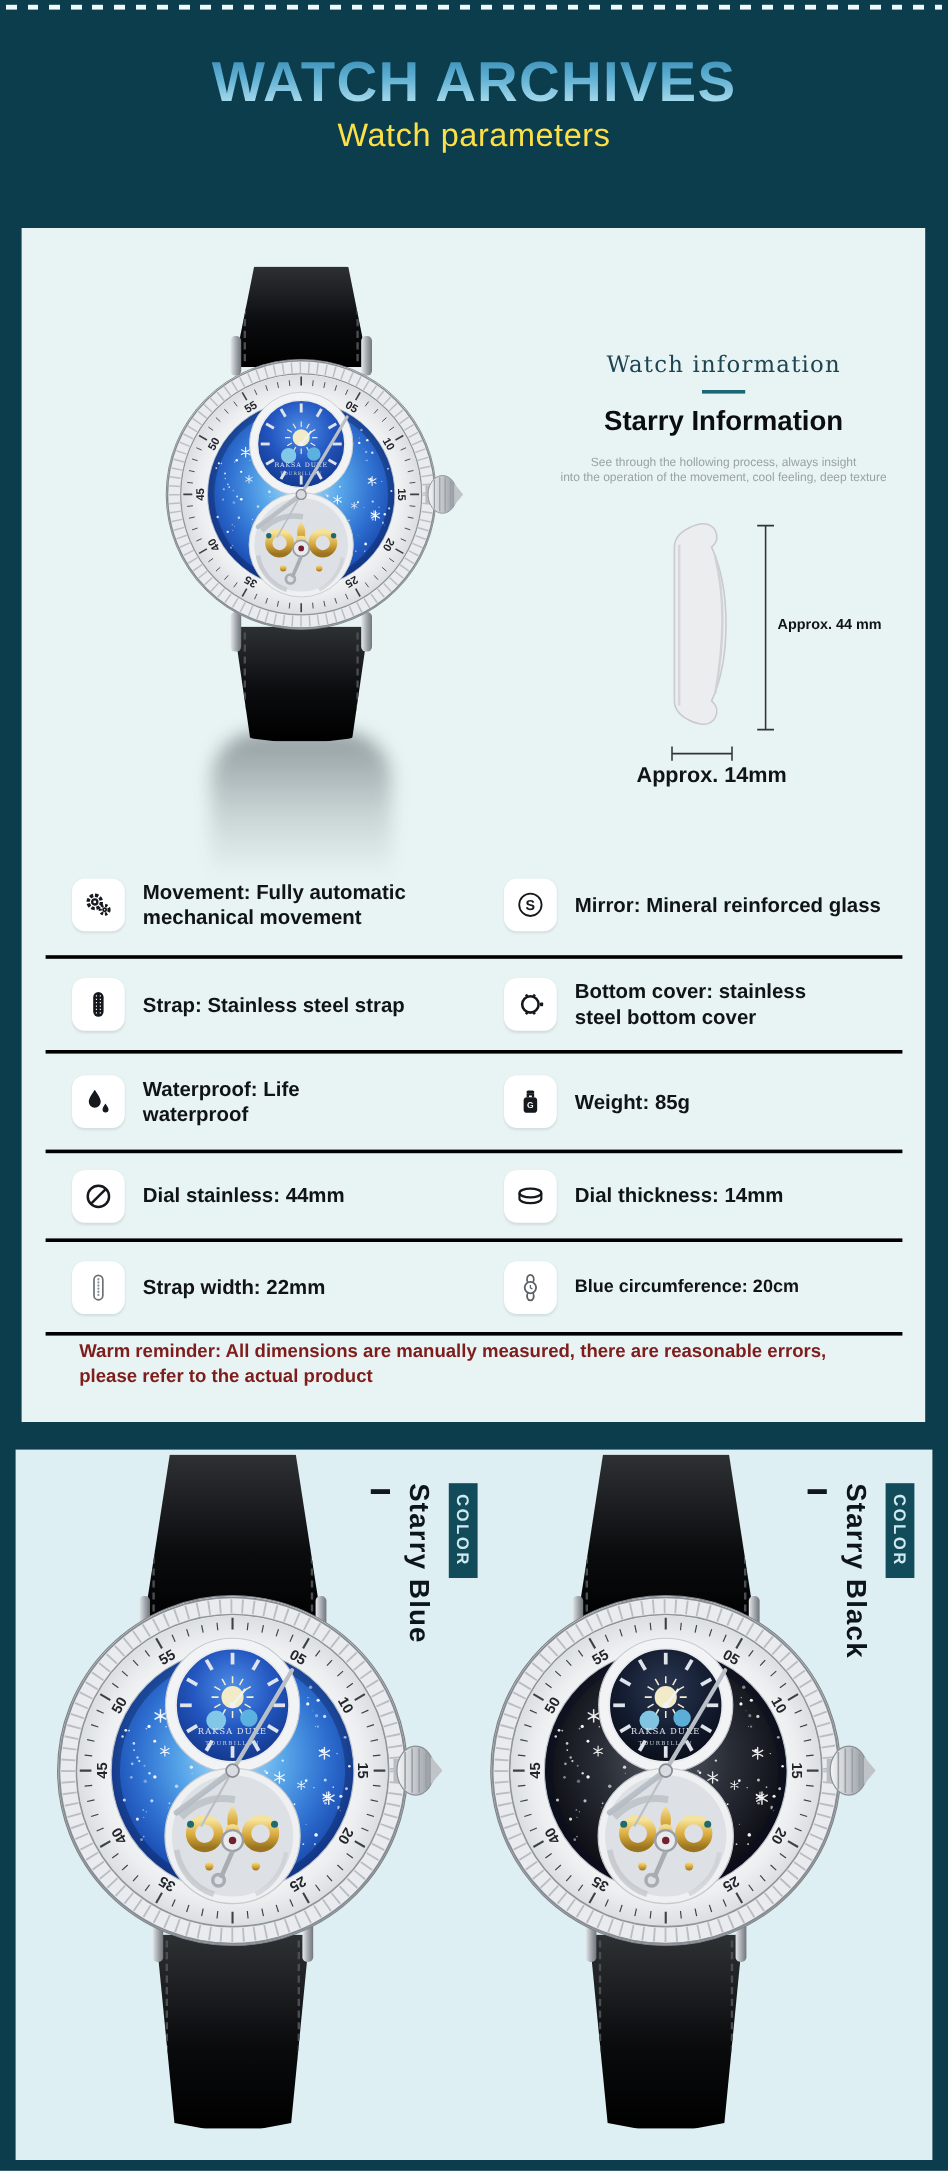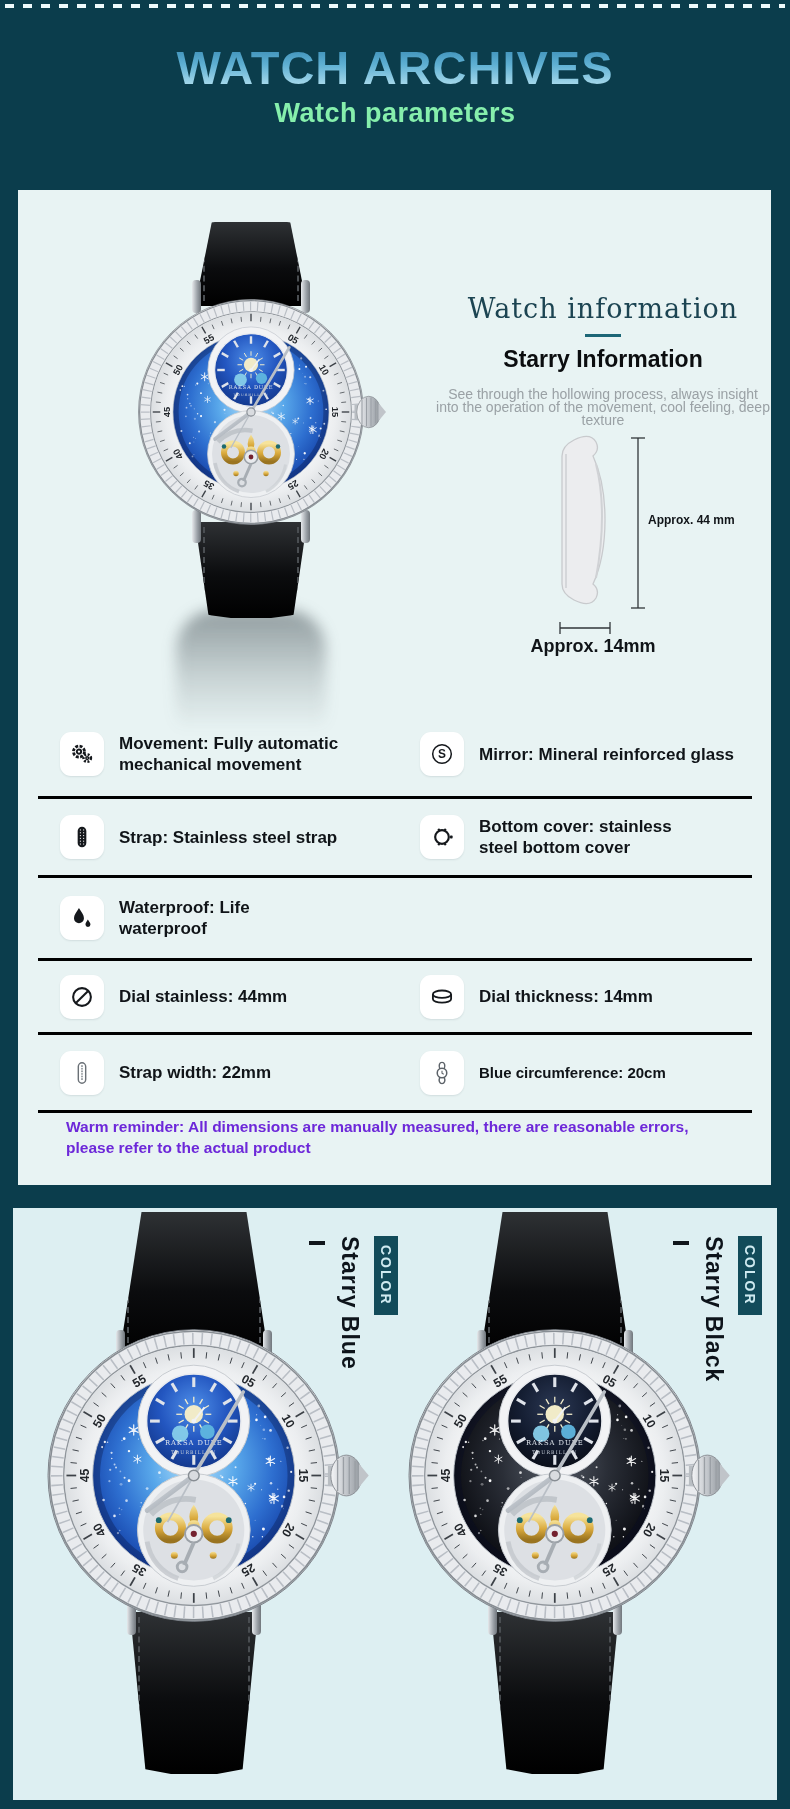--- a/index.html
+++ b/index.html
@@ -13,21 +13,21 @@
     background:repeating-linear-gradient(90deg,#eefafc 0 9px,transparent 9px 18px);
   }
   .page-title{
     position:absolute;top:40px;left:0;width:100%;text-align:center;
     font-size:47px;font-weight:bold;letter-spacing:1px;
     background:linear-gradient(180deg,#2d80ab 0%,#5fb0d3 45%,#c9edf7 100%);
     -webkit-background-clip:text;background-clip:text;color:transparent;
   }
   .page-subtitle{
     position:absolute;top:98px;left:0;width:100%;text-align:center;
-    font-size:27px;font-weight:bold;color:#86efac;letter-spacing:.5px;
+    font-size:27px;font-weight:normal;color:#fde047;letter-spacing:.5px;
   }
   
   .main-panel{
     position:absolute;left:18px;top:190px;width:753px;height:995px;
     background:#e8f3f3;
   }
   
   .watch{position:absolute;}
   .strap{position:absolute;background:linear-gradient(180deg,#2e3134 0%,#0b0c0e 55%,#000 100%);z-index:1;}
   .strap::before{content:'';position:absolute;inset:5px 8px;border-left:2px dashed #4a4e52;border-right:2px dashed #4a4e52;}
@@ -35,42 +35,42 @@
   .strap.s-bot{clip-path:polygon(0 0,100% 0,88% 97%,68% 100%,32% 100%,12% 97%);border-radius:0 0 26px 26px;}
   .lug{position:absolute;width:9px;height:33px;border-radius:4px;z-index:2;
        background:linear-gradient(90deg,#e6e9ec,#9aa0a6 60%,#70767c);}
   .head{position:absolute;z-index:3;}
   .blue-style{--dial-fill:url(#dialBlueG);--sub-fill:url(#subBlueG);}
   .black-style{--dial-fill:url(#dialBlackG);--sub-fill:url(#subBlackG);}
   .reflection{position:absolute;z-index:0;filter:blur(7px);border-radius:40px;
     background:linear-gradient(180deg,rgba(58,70,76,.5) 0%,rgba(58,70,76,.18) 45%,transparent 80%);}
   
   .info-text{position:absolute;left:400px;top:103px;width:370px;text-align:center;}
-  .info-heading{font-family:"DejaVu Serif","Liberation Serif",serif;font-size:27px;color:#1c4452;letter-spacing:1px;}
+  .info-heading{font-family:"DejaVu Serif","Liberation Serif",serif;font-size:19px;color:#1c4452;letter-spacing:1px;}
   .info-dash{width:36px;height:3px;background:#1c6676;margin:10px auto 9px auto;}
   .info-subheading{font-size:23px;font-weight:bold;color:#0b0d0f;}
-  .info-desc{margin-top:15px;font-size:14px;line-height:13px;color:#9aa1a5;}
+  .info-desc{margin-top:15px;font-size:10px;line-height:13px;color:#9aa1a5;}
   
   .dimensions{position:absolute;left:500px;top:240px;width:250px;height:245px;}
   .dim-svg{position:absolute;left:0;top:0;}
   .dim-h{position:absolute;left:130px;top:80px;width:88px;font-size:12px;font-weight:bold;color:#101418;line-height:21px;}
   .dim-w{position:absolute;left:0px;top:206px;width:150px;text-align:center;font-size:18px;font-weight:bold;color:#101418;}
   
   .specs{position:absolute;left:20px;top:522px;width:714px;}
   .spec-row{display:grid;grid-template-columns:372px 1fr;align-items:center;border-bottom:3px solid #000000;}
   .r1{height:84px}.r2{height:76px}.r3{height:80px}.r4{height:71px}.r5{height:75px}
   .spec-cell{display:flex;align-items:center;gap:15px;padding-left:22px;}
   .spec-cell.right{padding-left:10px;}
   .spec-icon{width:44px;height:44px;border-radius:11px;background:#fff;flex:0 0 auto;
     display:flex;align-items:center;justify-content:center;box-shadow:0 1px 2px rgba(10,40,50,.10);}
   .spec-label{font-size:17px;font-weight:bold;color:#101418;line-height:21px;}
   .wrap-240{max-width:240px}.wrap-230{max-width:230px}.wrap-170{max-width:170px}
   .small{font-size:15px;}
   .reminder{position:absolute;left:48px;top:926px;width:650px;
-    font-size:15.5px;font-weight:bold;color:#6d28d9;line-height:21px;}
+    font-size:15.5px;font-weight:bold;color:#7f1d1d;line-height:21px;}
   
   .bottom-panel{
     position:absolute;left:13px;top:1208px;width:764px;height:592px;
     background:#ddeff2;overflow:hidden;
   }
   .color-label{position:absolute;display:flex;flex-direction:row;align-items:flex-start;gap:11px;z-index:4;}
   .color-dash{width:16px;height:4px;background:#10161c;margin-top:5px;}
   .color-name{writing-mode:vertical-rl;font-size:23px;font-weight:bold;color:#0d141b;letter-spacing:1px;}
   .color-tag{writing-mode:vertical-rl;background:#124b5a;color:#cfeaf0;
     font-size:14px;font-weight:bold;letter-spacing:2px;padding:9px 4px;}
@@ -469,20 +469,31 @@
     <div class="spec-row r3">
       <div class="spec-cell">
         <span class="spec-icon">
           <svg width="26" height="26" viewBox="0 0 24 24" fill="#15181c">
             <path d="M9.2 2.8 C6.8 6.6 4.6 9.3 4.6 12.2 a4.6 4.6 0 0 0 9.2 0 C13.8 9.3 11.6 6.6 9.2 2.8 Z"></path>
             <path d="M17.4 13.4 C16.2 15.3 15.2 16.6 15.2 18 a2.3 2.3 0 0 0 4.6 0 C19.8 16.6 18.6 15.3 17.4 13.4 Z"></path>
           </svg>
         </span>
         <span class="spec-label wrap-170">Waterproof: Life waterproof</span>
       </div>
+      <div class="spec-cell right">
+        <span class="spec-icon">
+          <svg width="26" height="26" viewBox="0 0 24 24">
+            <rect x="6.8" y="8.6" width="10.4" height="12" rx="2.6" fill="#15181c"></rect>
+            <path d="M10 8.6 V6.4 h4 v2.2" fill="none" stroke="#15181c" stroke-width="1.8"></path>
+            <rect x="9" y="3.4" width="6" height="2.4" rx="1.2" fill="#15181c"></rect>
+            <text x="12" y="17.2" text-anchor="middle" font-size="6.5" font-weight="bold" fill="#fff" font-family="Liberation Sans,sans-serif">G</text>
+          </svg>
+        </span>
+        <span class="spec-label">Weight: 85g</span>
+      </div>
     </div>
     <div class="spec-row r4">
       <div class="spec-cell">
         <span class="spec-icon">
           <svg width="26" height="26" viewBox="0 0 24 24">
             <circle cx="12" cy="12" r="8.2" fill="none" stroke="#15181c" stroke-width="1.9"></circle>
             <line x1="6.6" y1="17.4" x2="17.4" y2="6.6" stroke="#15181c" stroke-width="1.9"></line>
           </svg>
         </span>
         <span class="spec-label">Dial stainless: 44mm</span>

